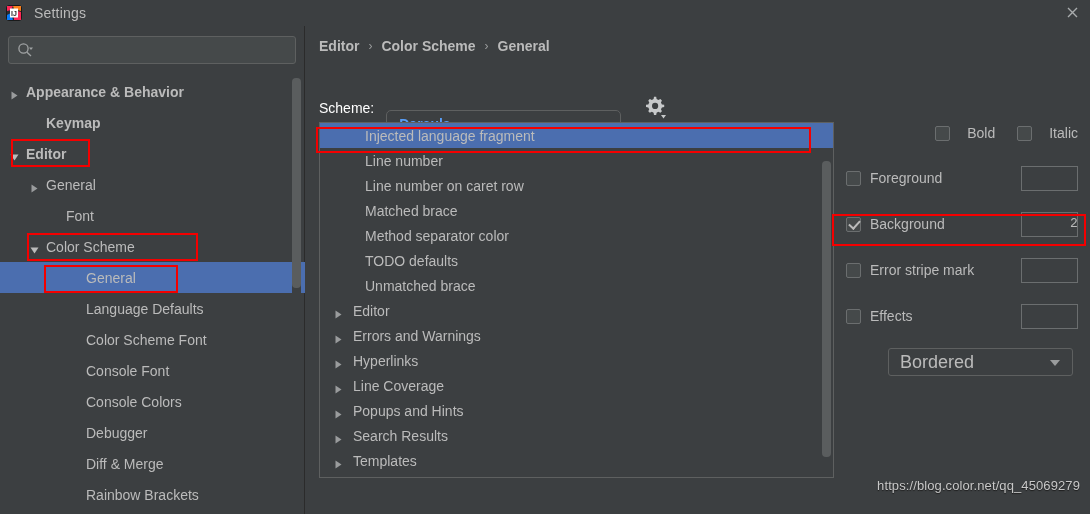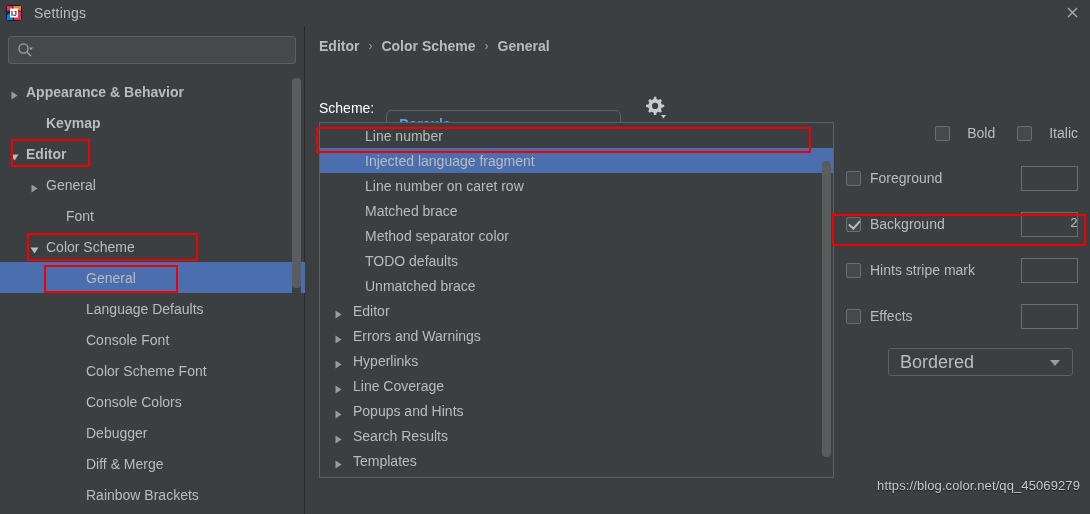--- a/index.html
+++ b/index.html
@@ -252,25 +252,25 @@
       <div class="tree-row selected" style="padding-left: 70px;">
         <span class="arrow-spacer"></span>
         <span>General</span>
       </div>
       <div class="tree-row" style="padding-left: 70px;">
         <span class="arrow-spacer"></span>
         <span>Language Defaults</span>
       </div>
       <div class="tree-row" style="padding-left: 70px;">
         <span class="arrow-spacer"></span>
+        <span>Color Scheme Font</span>
+      </div>
+      <div class="tree-row" style="padding-left: 70px;">
+        <span class="arrow-spacer"></span>
         <span>Console Font</span>
-      </div>
-      <div class="tree-row" style="padding-left: 70px;">
-        <span class="arrow-spacer"></span>
-        <span>Color Scheme Font</span>
       </div>
       <div class="tree-row" style="padding-left: 70px;">
         <span class="arrow-spacer"></span>
         <span>Console Colors</span>
       </div>
       <div class="tree-row" style="padding-left: 70px;">
         <span class="arrow-spacer"></span>
         <span>Debugger</span>
       </div>
       <div class="tree-row" style="padding-left: 70px;">
@@ -310,25 +310,25 @@
           <path d="M9 0.8 L11.2 0.8 L11.6 3.1 A6 6 0 0 1 13.3 4.1 L15.4 3.1 L16.9 4.6 L15.9 6.7 A6 6 0 0 1 16.9 8.4 L19.2 8.8 L19.2 11 L16.9 11.4 A6 6 0 0 1 15.9 13.1 L16.9 15.2 L15.4 16.7 L13.3 15.7 A6 6 0 0 1 11.6 16.7 L11.2 19 L9 19 L8.6 16.7 A6 6 0 0 1 6.9 15.7 L4.8 16.7 L3.3 15.2 L4.3 13.1 A6 6 0 0 1 3.3 11.4 L1 11 L1 8.8 L3.3 8.4 A6 6 0 0 1 4.3 6.7 L3.3 4.6 L4.8 3.1 L6.9 4.1 A6 6 0 0 1 8.6 3.1 Z"></path>
           <circle cx="10.1" cy="9.9" r="3.1" fill="#3c3f41"></circle>
         </g>
         <path d="M18 20 L23 20 L20.5 23.5 Z" fill="#c7c9ca"></path>
       </svg>
     </span>
   </div>
 
   <div id="list-box">
     <div id="list-rows">
-        <div class="list-row leaf">
-          <span>Line number</span>
-        </div>
         <div class="list-row selected leaf">
           <span>Injected language fragment</span>
+        </div>
+        <div class="list-row leaf">
+          <span>Line number</span>
         </div>
         <div class="list-row leaf">
           <span>Line number on caret row</span>
         </div>
         <div class="list-row leaf">
           <span>Matched brace</span>
         </div>
         <div class="list-row leaf">
           <span>Method separator color</span>
         </div>
@@ -410,21 +410,21 @@
     <div class="attr-row">
       <span class="cb checked" id="cb-bg"></span>
       <span class="cb-label">Background</span>
       <span class="swatch" id="sw-bg" style="background: rgb(60, 63, 65);">
         <span class="swatch-text">23F41</span>
       </span>
     </div>
 
     <div class="attr-row">
       <span class="cb" id="cb-esm"></span>
-      <span class="cb-label">Hints stripe mark</span>
+      <span class="cb-label">Error stripe mark</span>
       <span class="swatch" id="sw-esm" style="background: rgb(60, 63, 65);">
         <span class="swatch-text"></span>
       </span>
     </div>
 
     <div class="attr-row">
       <span class="cb" id="cb-eff"></span>
       <span class="cb-label">Effects</span>
       <span class="swatch" id="sw-eff" style="background: rgb(60, 63, 65);">
         <span class="swatch-text"></span>

